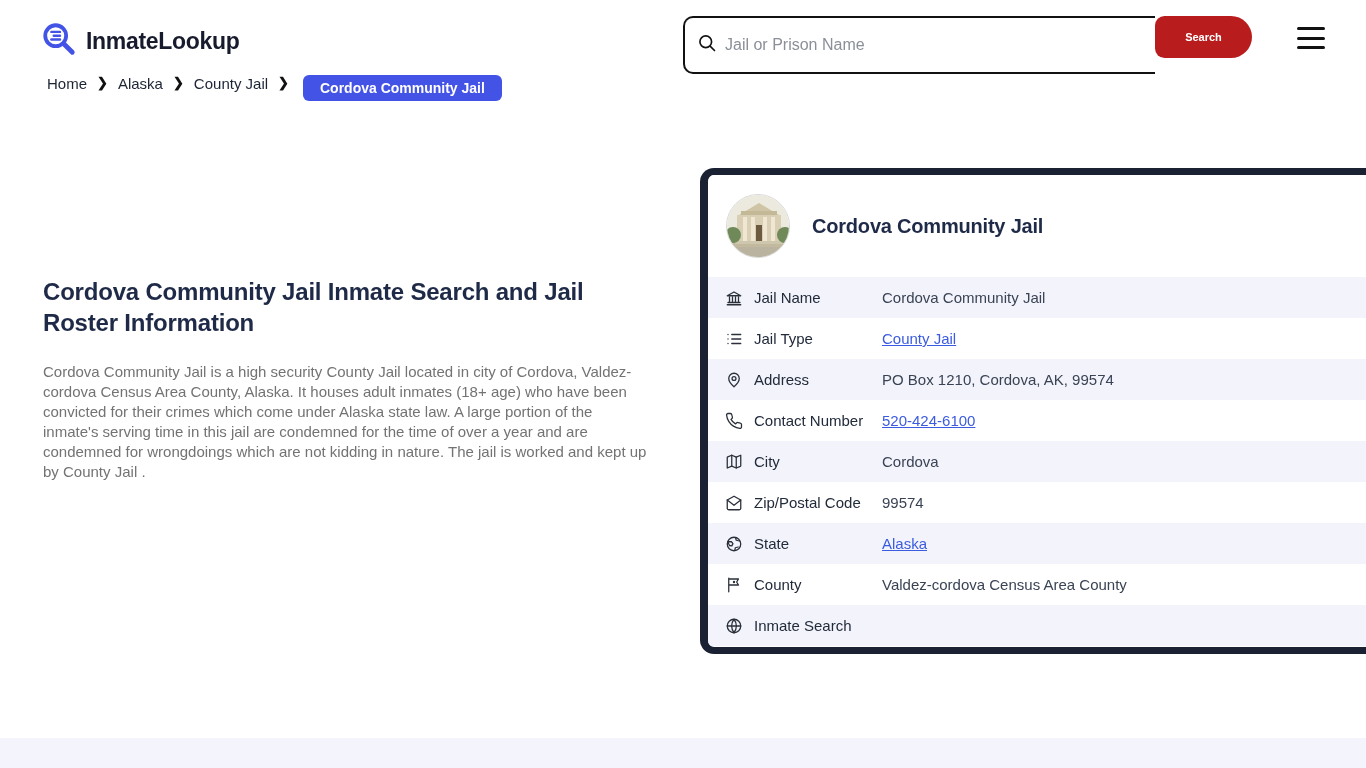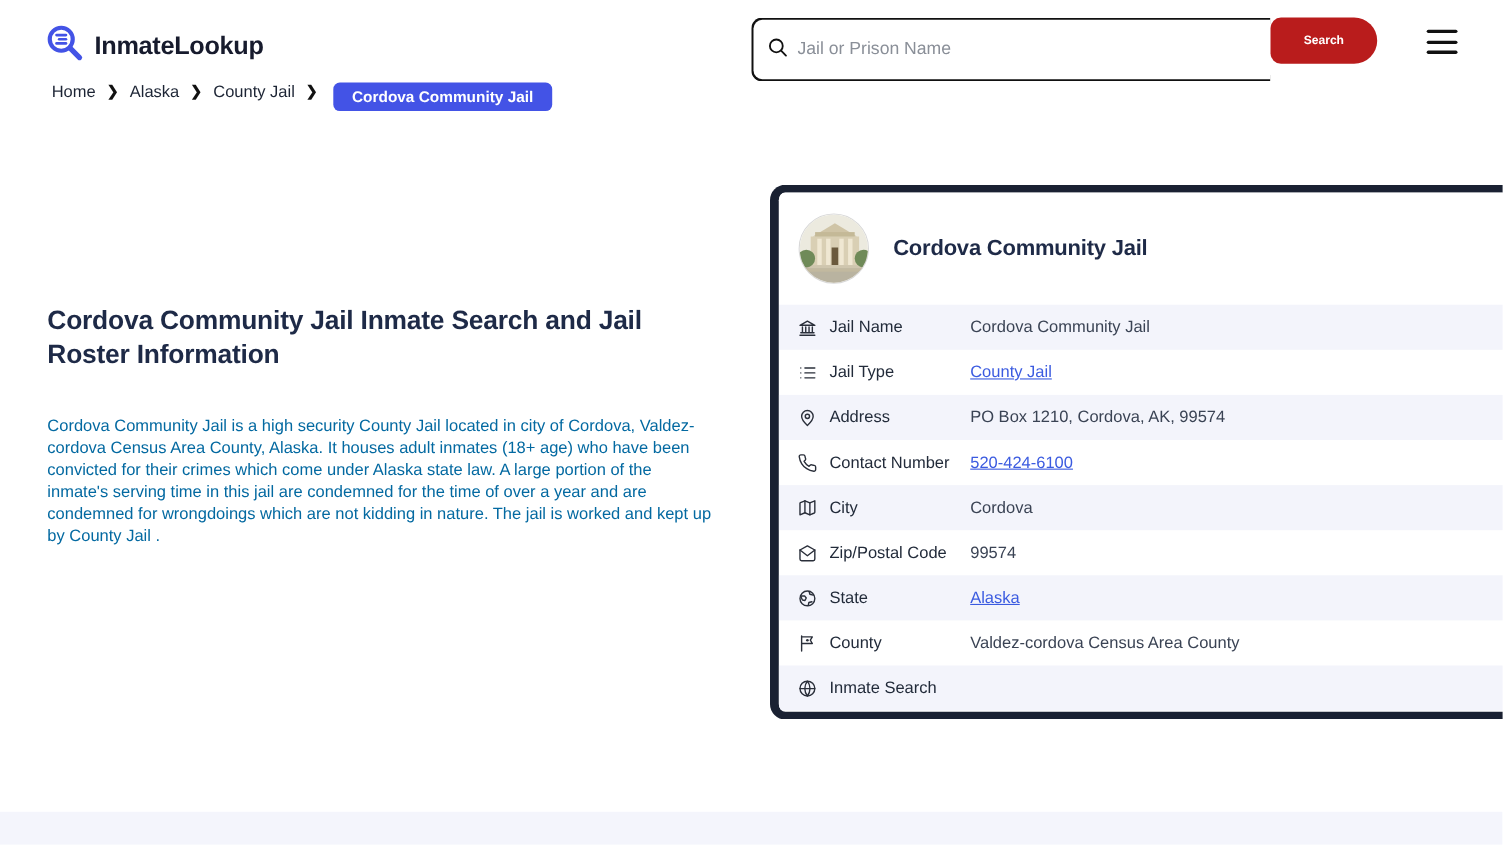--- a/index.html
+++ b/index.html
@@ -42,23 +42,23 @@
   .crumb-sep { color:#111; font-weight:700; font-size:13px; }
   .crumb-badge {
     background:#4353e6; color:#fff; font-weight:700; font-size:14px;
     padding:5px 17px; border-radius:6px; margin-left:4px;
   }
 
   
   .article { position:absolute; left:43px; top:276px; width:608px; }
   .article h1 {
     font-size:24px; line-height:31px; font-weight:700; color:#1e2a47;
-    letter-spacing:-0.2px; margin-bottom:40px; width:560px;
-  }
-  .article p { font-size:15px; line-height:20px; color:#0369a1; margin-bottom:16px; }
+    letter-spacing:-0.2px; margin-bottom:24px; width:560px;
+  }
+  .article p { font-size:15px; line-height:20px; color:#737373; margin-bottom:16px; }
 
   
   .card {
     position:absolute; left:700px; top:168px; width:680px; height:486px;
     background:#ffffff;
     border:7px solid #1a2132; border-right:none; border-left-width:8px;
     border-radius:14px 0 0 14px;
     overflow:hidden;
   }
   .card-header { height:102px; display:flex; align-items:center; padding-left:18px; gap:22px; background:#fff; }

